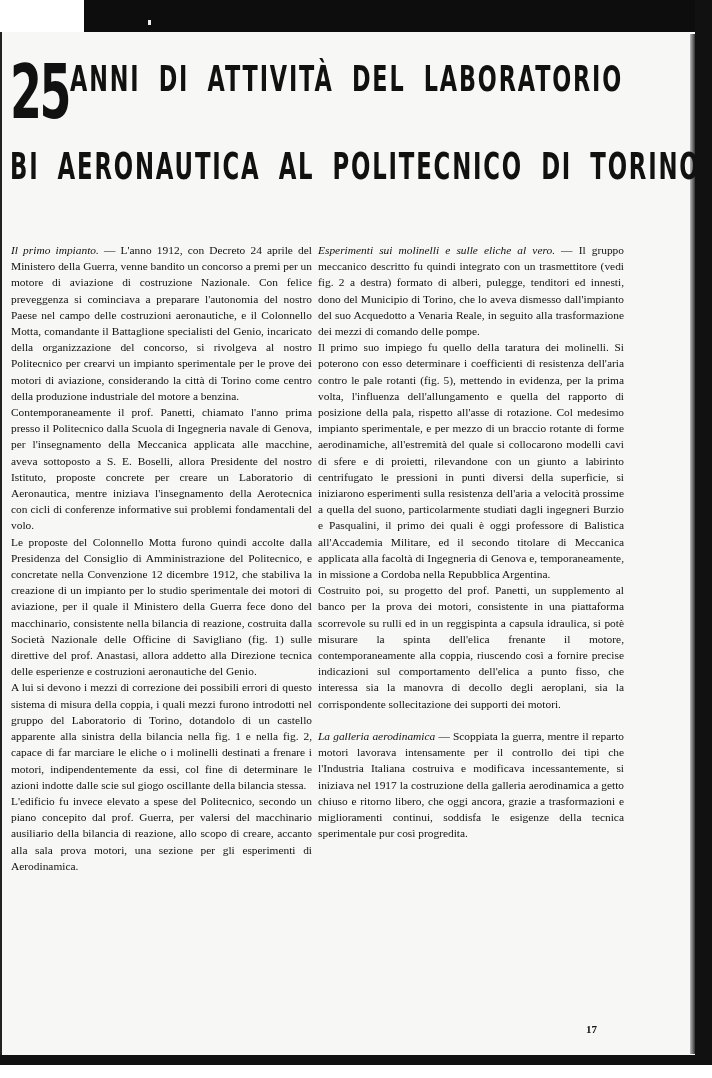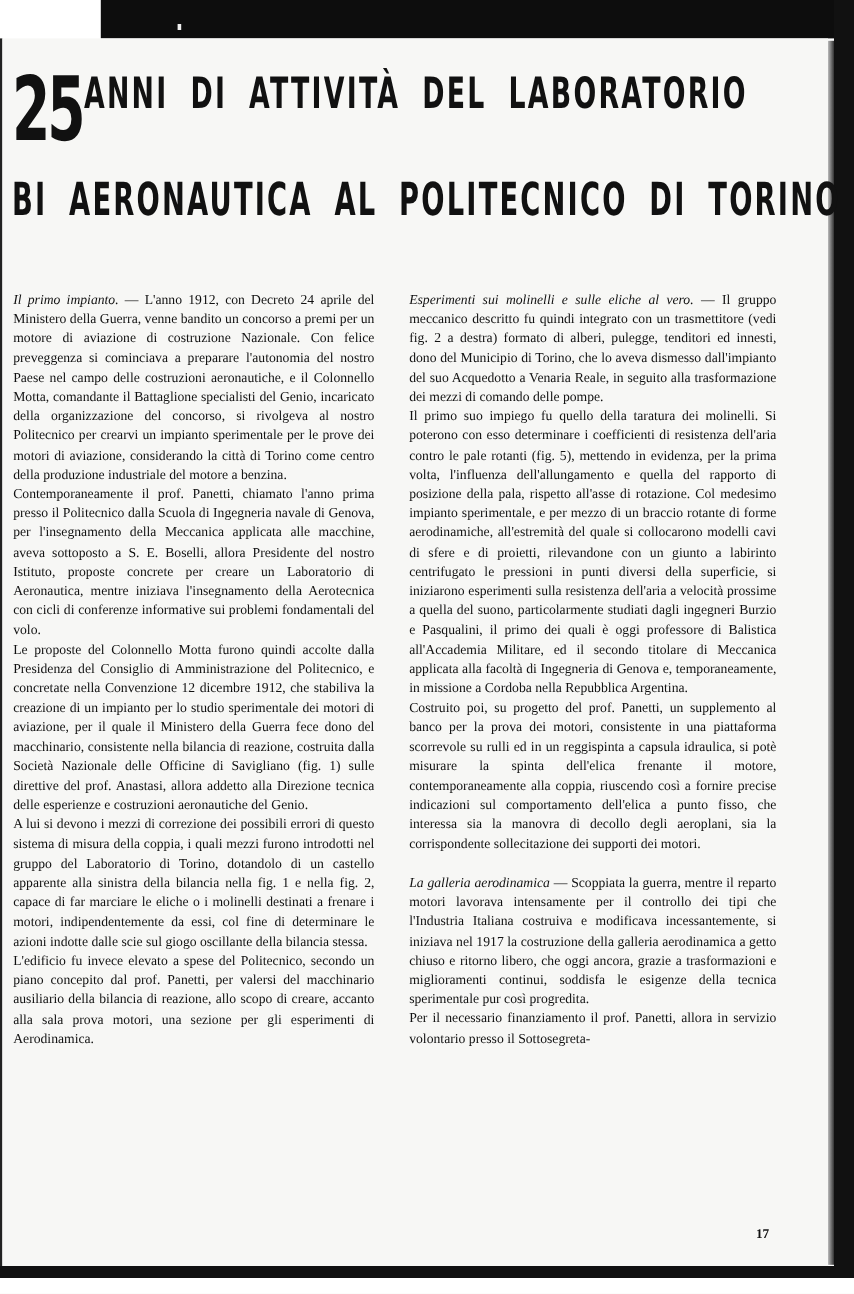--- a/index.html
+++ b/index.html
@@ -55,26 +55,26 @@
     font-size: 38px; line-height: 42px;
     transform: scaleX(0.6); transform-origin: left top; letter-spacing: 3px;
     word-spacing: 14px;
   }
   .col {
     position: absolute; top: 242px;
     font-size: 11.4px; line-height: 16.2px; color: #111;
     text-align: justify; hyphens: none;
   }
   .col.left { left: 11px; width: 301px; }
-  .col.right { left: 341px; width: 306px; }
+  .col.right { left: 318px; width: 306px; }
   .col p { margin: 0; text-indent: 0; }
   .col .gap { height: 16px; }
   .col em { font-style: italic; margin-top: 10px; }
   .page-num {
-    position: absolute; left: 630px; top: 1023px;
+    position: absolute; left: 586px; top: 1023px;
     font-size: 11px; font-weight: bold; color: #111;
   }
 </style>
 </head>
 <body>
 
 <div class="top-bar">
     <div class="speck"></div>
   </div>
 <div class="left-edge"></div>
@@ -88,25 +88,24 @@
   <div class="num">25</div>
   <div class="line1">ANNI DI ATTIVITÀ DEL LABORATORIO</div>
   <div class="line2">BI AERONAUTICA AL POLITECNICO DI TORINO</div>
 </div>
 
 <div class="col left">
   <p><em>Il primo impianto.</em><span> — L'anno 1912, con Decreto 24 aprile del Ministero della Guerra, venne bandito un concorso a premi per un motore di aviazione di costruzione Nazionale. Con felice preveggenza si cominciava a preparare l'autonomia del nostro Paese nel campo delle costruzioni aeronautiche, e il Colonnello Motta, comandante il Battaglione specialisti del Genio, incaricato della organizzazione del concorso, si rivolgeva al nostro Politecnico per crearvi un impianto sperimentale per le prove dei motori di aviazione, considerando la città di Torino come centro della produzione industriale del motore a benzina.</span></p>
   <p>Contemporaneamente il prof. Panetti, chiamato l'anno prima presso il Politecnico dalla Scuola di Ingegneria navale di Genova, per l'insegnamento della Meccanica applicata alle macchine, aveva sottoposto a S. E. Boselli, allora Presidente del nostro Istituto, proposte concrete per creare un Laboratorio di Aeronautica, mentre iniziava l'insegnamento della Aerotecnica con cicli di conferenze informative sui problemi fondamentali del volo.</p>
   <p>Le proposte del Colonnello Motta furono quindi accolte dalla Presidenza del Consiglio di Amministrazione del Politecnico, e concretate nella Convenzione 12 dicembre 1912, che stabiliva la creazione di un impianto per lo studio sperimentale dei motori di aviazione, per il quale il Ministero della Guerra fece dono del macchinario, consistente nella bilancia di reazione, costruita dalla Società Nazionale delle Officine di Savigliano (fig. 1) sulle direttive del prof. Anastasi, allora addetto alla Direzione tecnica delle esperienze e costruzioni aeronautiche del Genio.</p>
   <p>A lui si devono i mezzi di correzione dei possibili errori di questo sistema di misura della coppia, i quali mezzi furono introdotti nel gruppo del Laboratorio di Torino, dotandolo di un castello apparente alla sinistra della bilancia nella fig. 1 e nella fig. 2, capace di far marciare le eliche o i molinelli destinati a frenare i motori, indipendentemente da essi, col fine di determinare le azioni indotte dalle scie sul giogo oscillante della bilancia stessa.</p>
-  <p>L'edificio fu invece elevato a spese del Politecnico, secondo un piano concepito dal prof. Panetti, per valersi del macchinario ausiliario della bilancia di reazione, allo scopo di creare, accanto alla sala prova motori, una sezione per gli esperimenti di Aerodinamica.</p>
+  <p>L'edificio fu invece elevato a spese del Politecnico, secondo un piano concepito dal prof. Guerra, per valersi del macchinario ausiliario della bilancia di reazione, allo scopo di creare, accanto alla sala prova motori, una sezione per gli esperimenti di Aerodinamica.</p>
 </div>
 
 <div class="col right">
   <p><em>Esperimenti sui molinelli e sulle eliche al vero.</em><span> — Il gruppo meccanico descritto fu quindi integrato con un trasmettitore (vedi fig. 2 a destra) formato di alberi, pulegge, tenditori ed innesti, dono del Municipio di Torino, che lo aveva dismesso dall'impianto del suo Acquedotto a Venaria Reale, in seguito alla trasformazione dei mezzi di comando delle pompe.</span></p>
   <p>Il primo suo impiego fu quello della taratura dei molinelli. Si poterono con esso determinare i coefficienti di resistenza dell'aria contro le pale rotanti (fig. 5), mettendo in evidenza, per la prima volta, l'influenza dell'allungamento e quella del rapporto di posizione della pala, rispetto all'asse di rotazione. Col medesimo impianto sperimentale, e per mezzo di un braccio rotante di forme aerodinamiche, all'estremità del quale si collocarono modelli cavi di sfere e di proietti, rilevandone con un giunto a labirinto centrifugato le pressioni in punti diversi della superficie, si iniziarono esperimenti sulla resistenza dell'aria a velocità prossime a quella del suono, particolarmente studiati dagli ingegneri Burzio e Pasqualini, il primo dei quali è oggi professore di Balistica all'Accademia Militare, ed il secondo titolare di Meccanica applicata alla facoltà di Ingegneria di Genova e, temporaneamente, in missione a Cordoba nella Repubblica Argentina.</p>
   <p>Costruito poi, su progetto del prof. Panetti, un supplemento al banco per la prova dei motori, consistente in una piattaforma scorrevole su rulli ed in un reggispinta a capsula idraulica, si potè misurare la spinta dell'elica frenante il motore, contemporaneamente alla coppia, riuscendo così a fornire precise indicazioni sul comportamento dell'elica a punto fisso, che interessa sia la manovra di decollo degli aeroplani, sia la corrispondente sollecitazione dei supporti dei motori.</p>
   <div class="gap"></div>
   <p><em>La galleria aerodinamica</em><span> — Scoppiata la guerra, mentre il reparto motori lavorava intensamente per il controllo dei tipi che l'Industria Italiana costruiva e modificava incessantemente, si iniziava nel 1917 la costruzione della galleria aerodinamica a getto chiuso e ritorno libero, che oggi ancora, grazie a trasformazioni e miglioramenti continui, soddisfa le esigenze della tecnica sperimentale pur così progredita.</span></p>
-  <p>Per il necessario finanziamento il prof. Panetti, allora in servizio volontario presso il Sottosegreta-</p>
 </div>
 
 <div class="page-num">17</div>
 
 </body></html>

